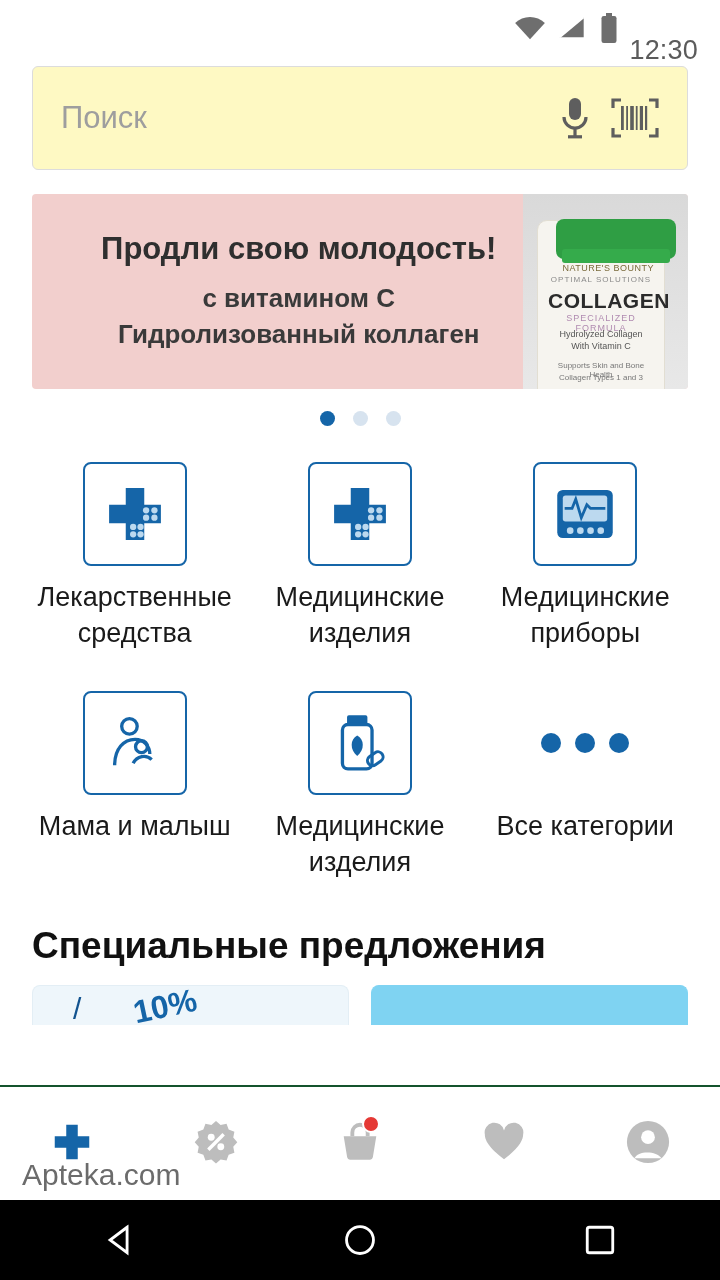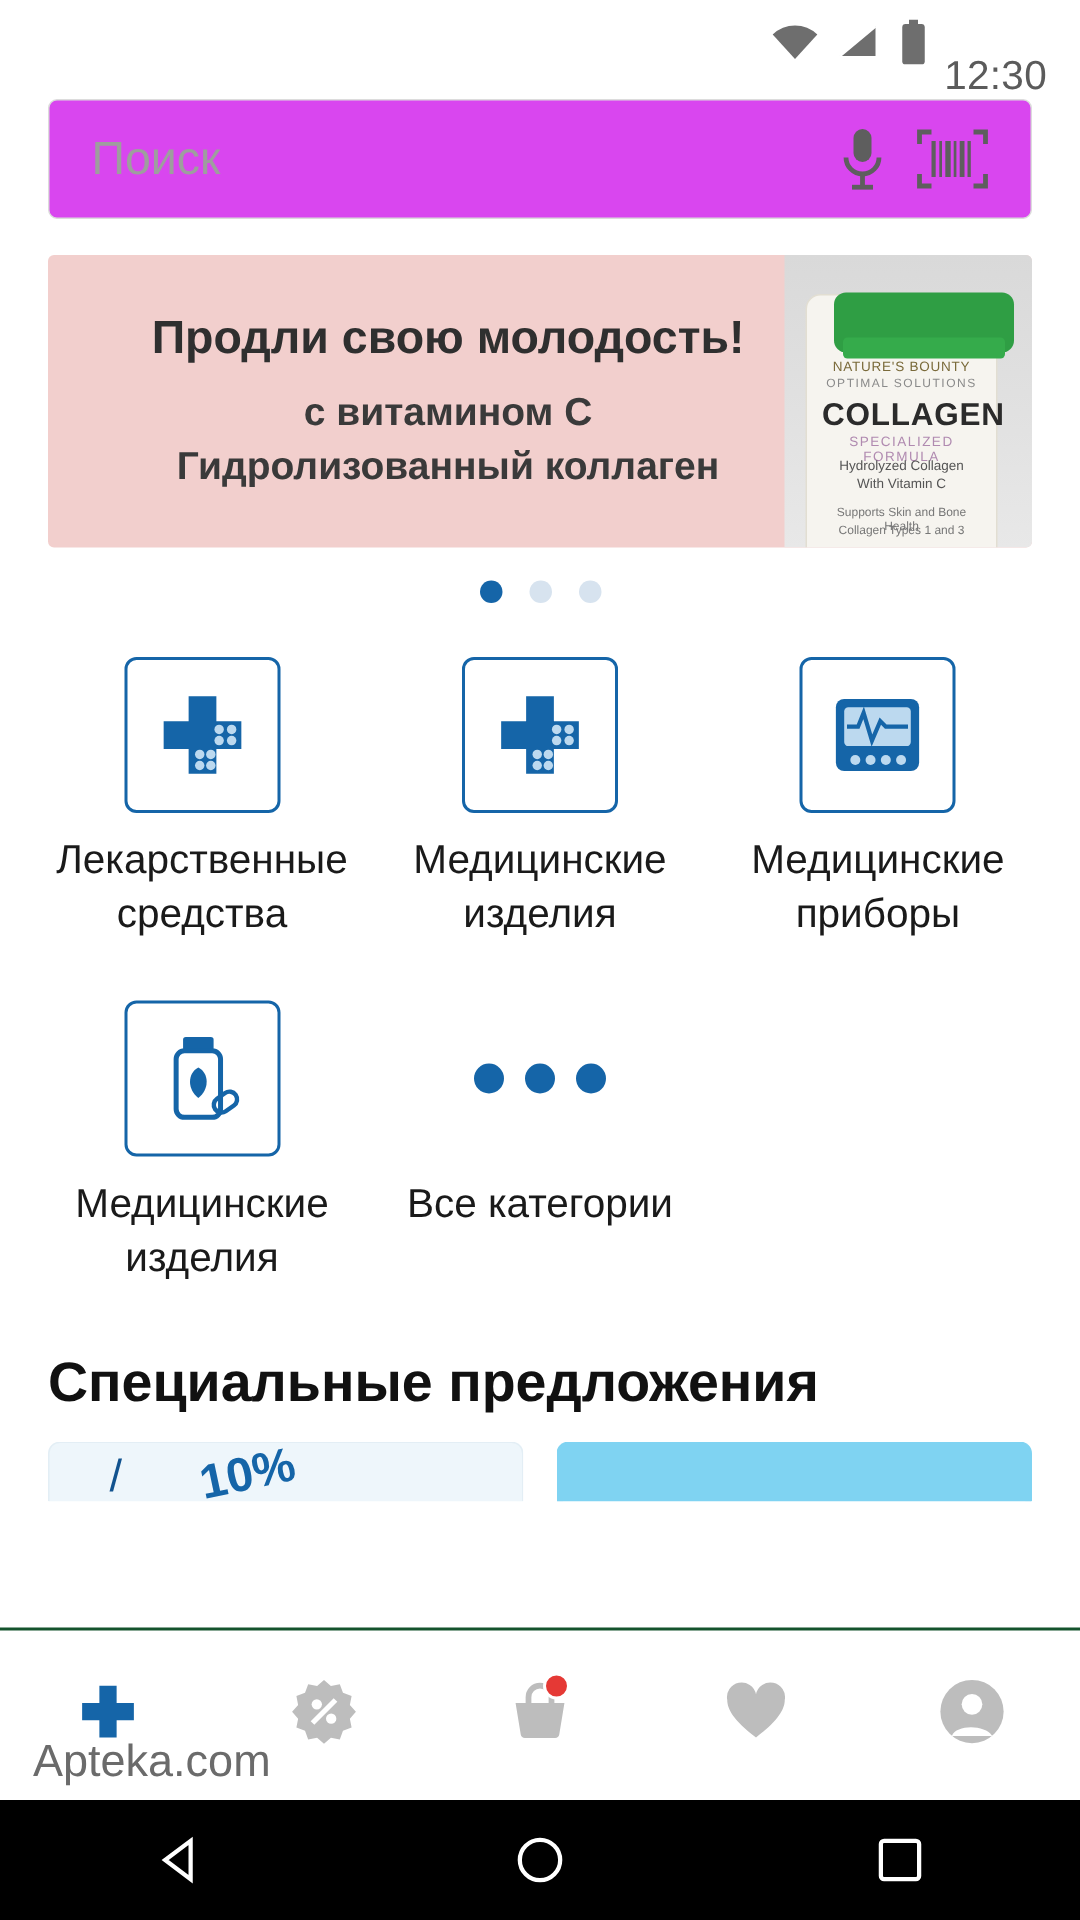--- a/index.html
+++ b/index.html
@@ -17,22 +17,22 @@
     display: flex; align-items: center; justify-content: flex-end;
     padding-right: 22px; gap: 10px;
     background: #ffffff;
   }
   .status-icon { display:flex; align-items:center; }
   .clock { font-size: 27px; color: #5b5b5b; letter-spacing: .2px; margin-top: 44px; }
 
   
   .searchwrap { padding: 10px 32px 0 32px; }
   .searchbar {
-    height: 80px; border: 1px solid #dcdcdc; border-radius: 6px;
-    display: flex; align-items: center; padding: 0 22px 0 28px; background:#d946ef;
+    height: 104px; border: 1px solid #dcdcdc; border-radius: 6px;
+    display: flex; align-items: center; padding: 0 22px 0 28px; background:#fef9c3;
   }
   .search-input {
     flex: 1; border: none; outline: none; font-size: 31px; color: #111;
     font-family: "Liberation Sans", sans-serif; background: transparent;
   }
   .search-input::placeholder { color: #9e9e9e; }
   .icon-btn { width: 60px; height: 60px; display:flex; align-items:center; justify-content:center; }
 
   
   .bannerwrap { padding: 24px 32px 0 32px; }
@@ -62,21 +62,21 @@
   }
   .cap {
     position:absolute; left: 18px; top: -2px; width: 120px; height: 40px;
     background: #2f9e44; border-radius: 8px;
   }
   .cap:after{
     content:""; position:absolute; left:6px; top:30px; width:108px; height:14px;
     background:#35ab4b; border-radius:3px;
   }
   .label-line { position:absolute; left:10px; right:10px; text-align:center; color:#3b3b3b; }
-  .ll1 { top: 42px; font-size: 9px; letter-spacing:.5px; color:#7a6a3a; }
+  .ll1 { top: 42px; font-size: 9px; letter-spacing:.5px; color:#7a6a3a;text-align:right; }
   .ll2 { top: 54px; font-size: 8px; color:#8a8a8a; letter-spacing:1px;}
   .ll3 { top: 68px; font-size: 21px; font-weight: bold; color:#2b2b2b; letter-spacing:.5px;}
   .ll4 { top: 92px; font-size: 9px; color:#b08ab0; letter-spacing:1px;}
   .ll5 { top: 108px; font-size: 9px; color:#555; }
   .ll6 { top: 120px; font-size: 9px; color:#555; }
   .ll7 { top: 140px; font-size: 8px; color:#777; }
   .ll8 { top: 152px; font-size: 8px; color:#777; }
 
   
   .dots { display:flex; justify-content:center; gap: 18px; margin-top: 22px; }
@@ -277,20 +277,31 @@
                 <circle cx="28.5" cy="29" r="1.8"></circle>
             </g>
           </svg>
         </div>
         <div class="cat-label">Медицинские приборы</div>
       </div>
     </div>
 
     <div class="catrow second">
 
+      <div class="cat">
+        <div class="cat-icon">
+          <svg width="74" height="74" viewBox="0 0 40 40">
+            <circle cx="17" cy="11" r="4.2" fill="none" stroke="#1565a8" stroke-width="1.8"></circle>
+            <path d="M9 32 c0 -9 5 -14 11 -14 c5 0 8 4 8 8" fill="none" stroke="#1565a8" stroke-width="1.8"></path>
+            <circle cx="23.5" cy="22" r="3.2" fill="none" stroke="#1565a8" stroke-width="1.8"></circle>
+            <path d="M19 31 c2 -4 7 -5 10 -2" fill="none" stroke="#1565a8" stroke-width="1.8"></path>
+          </svg>
+        </div>
+        <div class="cat-label">Мама и малыш</div>
+      </div>
 
       <div class="cat">
         <div class="cat-icon">
           <svg width="74" height="74" viewBox="0 0 40 40">
             <rect x="13" y="5" width="11" height="5" rx="1" fill="#1565a8"></rect>
             <rect x="10.5" y="10" width="16" height="24" rx="3" fill="none" stroke="#1565a8" stroke-width="1.8"></rect>
             <path d="M18.5 16 c-4 2 -4 8 0 11 c4 -3 4 -9 0 -11 z" fill="#1565a8"></path>
             <rect x="24" y="26" width="9" height="5.5" rx="2.7" transform="rotate(-35 28 29)" fill="none" stroke="#1565a8" stroke-width="1.6"></rect>
           </svg>
         </div>

